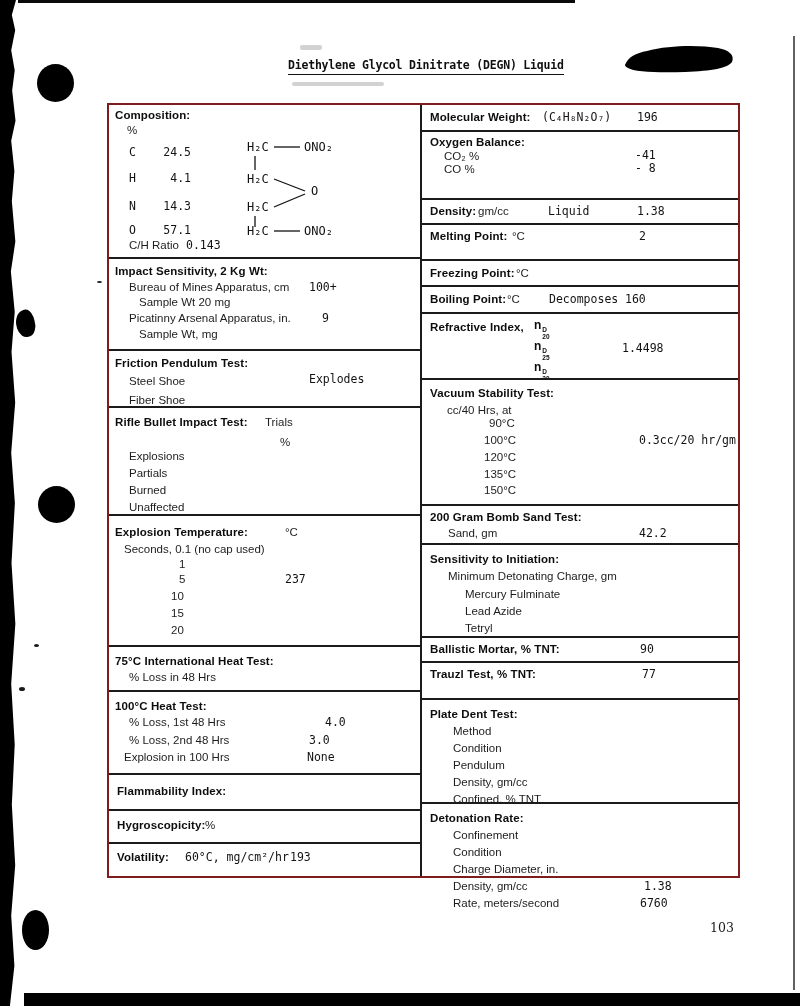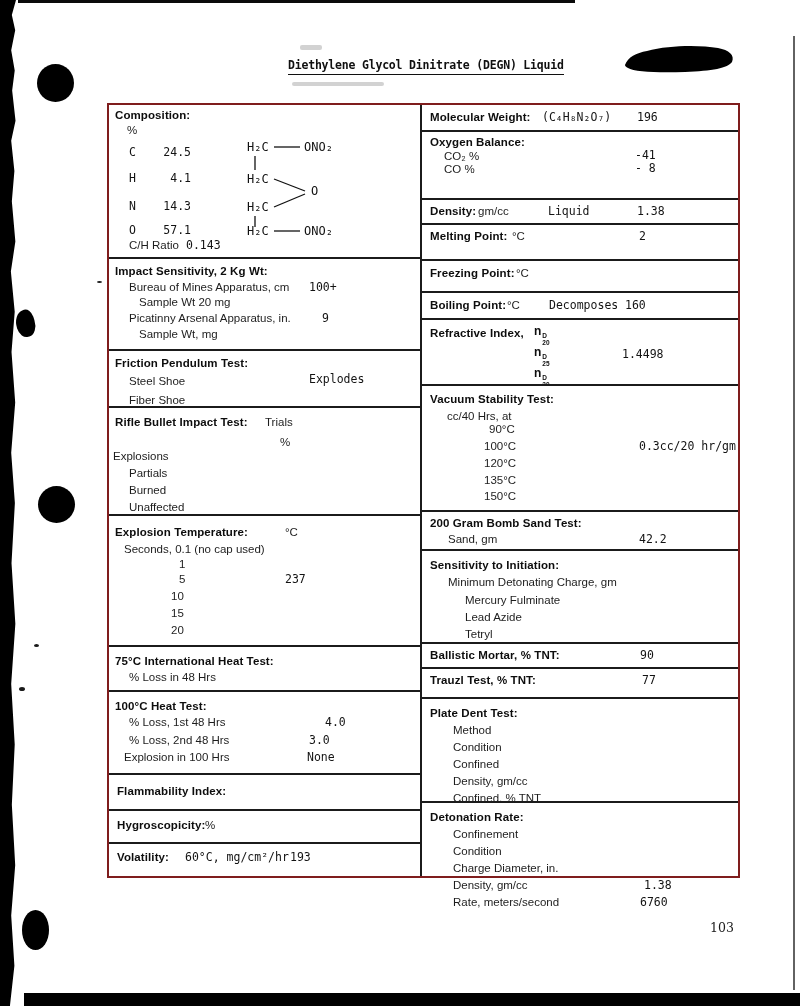--- a/index.html
+++ b/index.html
@@ -116,21 +116,21 @@
         <span class="r hdr" style="left:6px;top:6px">Friction Pendulum Test:</span>
         <span class="r lbl" style="left:20px;top:24px">Steel Shoe</span>
         <span class="r val" style="left:200px;top:22px">Explodes</span>
         <span class="r lbl" style="left:20px;top:43px">Fiber Shoe</span>
       </section>
 
       <section class="cell" style="height:108px">
         <span class="r hdr" style="left:6px;top:8px">Rifle Bullet Impact Test:</span>
         <span class="r lbl" style="left:156px;top:8px">Trials</span>
         <span class="r lbl" style="left:171px;top:28px">%</span>
-        <span class="r lbl" style="left:4px;top:42px">Explosions</span>
+        <span class="r lbl" style="left:20px;top:42px">Explosions</span>
         <span class="r lbl" style="left:20px;top:59px">Partials</span>
         <span class="r lbl" style="left:20px;top:76px">Burned</span>
         <span class="r lbl" style="left:20px;top:93px">Unaffected</span>
       </section>
 
       <section class="cell" style="height:131px">
         <span class="r hdr" style="left:6px;top:10px">Explosion Temperature:</span>
         <span class="r lbl" style="left:176px;top:10px">°C</span>
         <span class="r lbl" style="left:15px;top:27px">Seconds, 0.1 (no cap used)</span>
         <span class="r lbl" style="left:70px;top:42px">1</span>
@@ -194,21 +194,21 @@
         <span class="r val" style="left:126px;top:5px">Liquid</span>
         <span class="r val" style="left:215px;top:5px">1.38</span>
       </section>
 
       <section class="cell" style="height:36px">
         <span class="r hdr" style="left:8px;top:5px">Melting Point:</span>
         <span class="r lbl" style="left:90px;top:5px">°C</span>
         <span class="r val" style="left:217px;top:5px">2</span>
       </section>
 
-      <section class="cell" style="height:32px">
+      <section class="cell" style="height:26px">
         <span class="r hdr" style="left:8px;top:6px">Freezing Point:</span>
         <span class="r lbl" style="left:94px;top:6px">°C</span>
       </section>
 
       <section class="cell" style="height:27px">
         <span class="r hdr" style="left:8px;top:6px">Boiling Point:</span>
         <span class="r lbl" style="left:85px;top:6px">°C</span>
         <span class="r val" style="left:127px;top:6px">Decomposes</span>
         <span class="r val" style="left:203px;top:6px">160</span>
       </section>
@@ -253,30 +253,30 @@
         <span class="r lbl" style="left:43px;top:43px">Mercury Fulminate</span>
         <span class="r lbl" style="left:43px;top:60px">Lead Azide</span>
         <span class="r lbl" style="left:43px;top:77px">Tetryl</span>
       </section>
 
       <section class="cell" style="height:25px">
         <span class="r hdr" style="left:8px;top:5px">Ballistic Mortar, % TNT:</span>
         <span class="r val" style="left:218px;top:5px">90</span>
       </section>
 
-      <section class="cell" style="height:30px">
+      <section class="cell" style="height:37px">
         <span class="r hdr" style="left:8px;top:5px">Trauzl Test, % TNT:</span>
         <span class="r val" style="left:220px;top:5px">77</span>
       </section>
 
       <section class="cell" style="height:104px">
         <span class="r hdr" style="left:8px;top:8px">Plate Dent Test:</span>
         <span class="r lbl" style="left:31px;top:25px">Method</span>
         <span class="r lbl" style="left:31px;top:42px">Condition</span>
-        <span class="r lbl" style="left:31px;top:59px">Confined</span>
+        <span class="r lbl" style="left:31px;top:59px">Pendulum</span>
         <span class="r lbl" style="left:31px;top:76px">Density, gm/cc</span>
         <span class="r lbl" style="left:31px;top:93px">Confined, % TNT</span>
       </section>
 
       <section class="cell" style="height:112px">
         <span class="r hdr" style="left:8px;top:8px">Detonation Rate:</span>
         <span class="r lbl" style="left:31px;top:25px">Confinement</span>
         <span class="r lbl" style="left:31px;top:42px">Condition</span>
         <span class="r lbl" style="left:31px;top:59px">Charge Diameter, in.</span>
         <span class="r lbl" style="left:31px;top:76px">Density, gm/cc</span>

